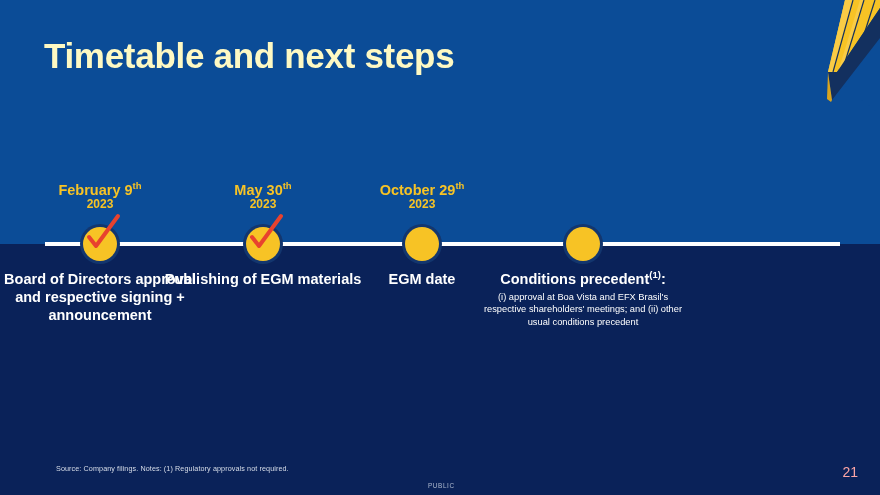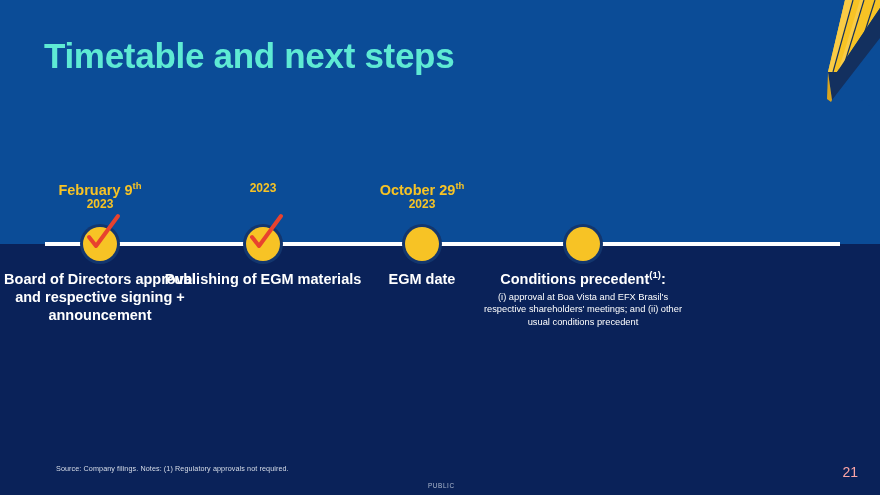--- a/index.html
+++ b/index.html
@@ -41,21 +41,21 @@
     pointer-events: none;
   }
 
   
   .title {
     position: absolute;
     left: 44px;
     top: 36px;
     font-size: 35px;
     font-weight: bold;
-    color: #5eead4;
+    color: #fef9c3;
     letter-spacing: -0.3px;
     white-space: nowrap;
   }
 
   
   .rail {
     position: absolute;
     left: 45px;
     top: 242px;
     width: 795px;
@@ -220,20 +220,21 @@
           <path d="M11 23 L18 32 L40 2" stroke="#E8422E" stroke-width="4" fill="none" stroke-linecap="round" stroke-linejoin="round"></path>
         </svg>
       </div>
       <div class="label-block">
         <span class="label-title">Board of Directors approval and respective signing + announcement</span>
       </div>
     </div>
 
     <div class="milestone" style="left:263px;">
       <div class="date-block">
+        <span class="date-main"><span>May 30</span><sup>th</sup></span>
         <span class="date-year">2023</span>
       </div>
       <div class="node">
         <svg class="check" viewBox="0 0 44 44">
           <path d="M11 23 L18 32 L40 2" stroke="#E8422E" stroke-width="4" fill="none" stroke-linecap="round" stroke-linejoin="round"></path>
         </svg>
       </div>
       <div class="label-block">
         <span class="label-title">Publishing of EGM materials</span>
       </div>

